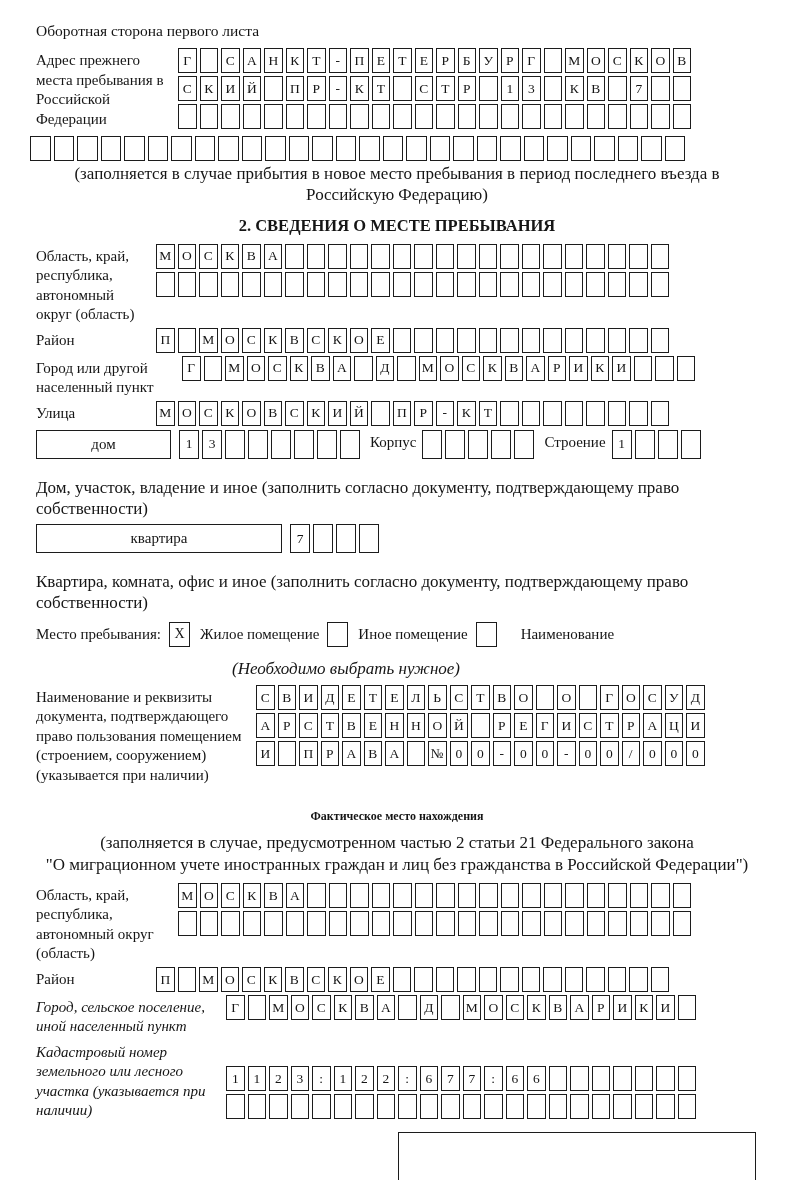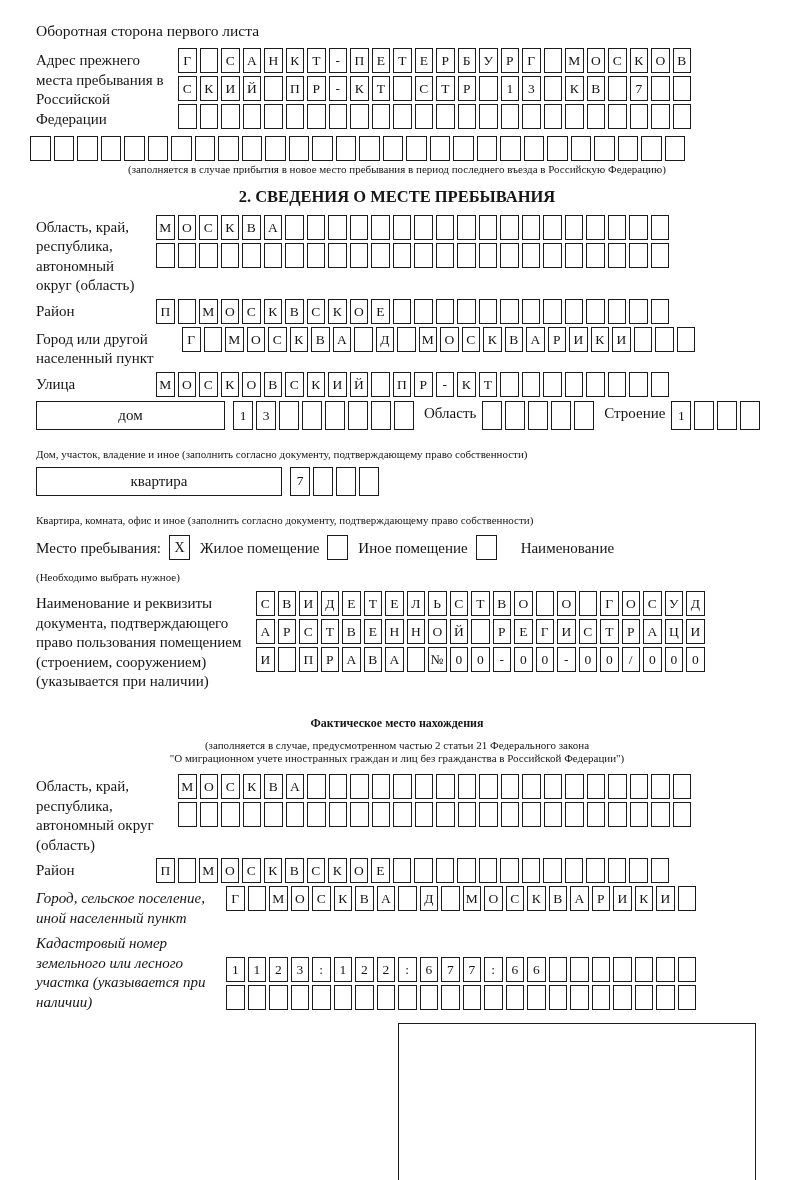--- a/index.html
+++ b/index.html
@@ -24,37 +24,37 @@
   .stack .cells { margin-bottom: 3px; }
   .cells { display: flex; gap: 3px; }
   .cell {
     flex: 0 0 auto; width: 18.5px; height: 25px;
     border: 1.6px solid #1c1c1c;
     display: flex; align-items: center; justify-content: center;
     font-size: 13.5px; line-height: 1; background: #fff;
   }
   .cells.full { margin: 4px 0 2px -6px; }
   .cells.full .cell { width: 20.5px; }
-  .note { font-size: 11px; line-height: 1.25; }
+  .note { font-size: 17px; line-height: 1.25; }
   .center { text-align: center; }
   .heading { text-align: center; font-weight: bold; font-size: 16.5px; margin: 10px 0 8px 0; }
   .subheading { text-align: center; font-weight: bold; font-size: 12px; margin: 24px 0 8px 0; }
   .widebox {
     flex: 0 0 auto; height: 29px; border: 1.6px solid #1c1c1c;
     display: flex; align-items: center; justify-content: center;
     font-size: 15px;
   }
   .house-row .cell, .flat-row .cell { height: 29px; width: 20px; }
   .inline-lbl { padding: 4px 6px 0 10px; }
   .stay-row { align-items: center; margin-top: 8px; }
   .stay-row .cb { width: 21px; height: 25px; margin: 0 10px 0 8px; font-size: 14px; }
   .stay-row .opt { padding-top: 1px; }
   .mt4 { margin-top: 4px; }
   .caption-left { margin: 18px 0 5px 0; }
-  .choose-note { width: 620px; text-align: left; margin: 11px 0 6px 0; }
+  .choose-note { width: 620px; text-align: center; margin: 11px 0 6px 0; font-style: italic; }
   .stamp-wrap { display: flex; justify-content: flex-end; margin-top: 10px; padding-right: 2px; }
   .stamp-box { width: 358px; height: 174px; border: 1.7px solid #1c1c1c; }
 </style>
 </head>
 <body>
 
 <div class="page">
 
   <div class="title">Оборотная сторона первого листа</div>
 
@@ -317,32 +317,32 @@
         <span class="cell"></span>
         <span class="cell"></span>
         <span class="cell"></span>
         <span class="cell"></span>
         <span class="cell"></span>
         <span class="cell"></span>
       </div>
   </div>
 
   <div class="row house-row mt4">
-    <div class="widebox" style="width:189px">дом</div>
+    <div class="widebox" style="width:135px">дом</div>
     <div class="cells" style="margin-left:8px">
         <span class="cell">1</span>
         <span class="cell">3</span>
         <span class="cell"></span>
         <span class="cell"></span>
         <span class="cell"></span>
         <span class="cell"></span>
         <span class="cell"></span>
         <span class="cell"></span>
       </div>
-    <div class="inline-lbl">Область</div>
+    <div class="inline-lbl">Корпус</div>
     <div class="cells">
         <span class="cell"></span>
         <span class="cell"></span>
         <span class="cell"></span>
         <span class="cell"></span>
         <span class="cell"></span>
       </div>
     <div class="inline-lbl">Строение</div>
     <div class="cells">
         <span class="cell">1</span>

